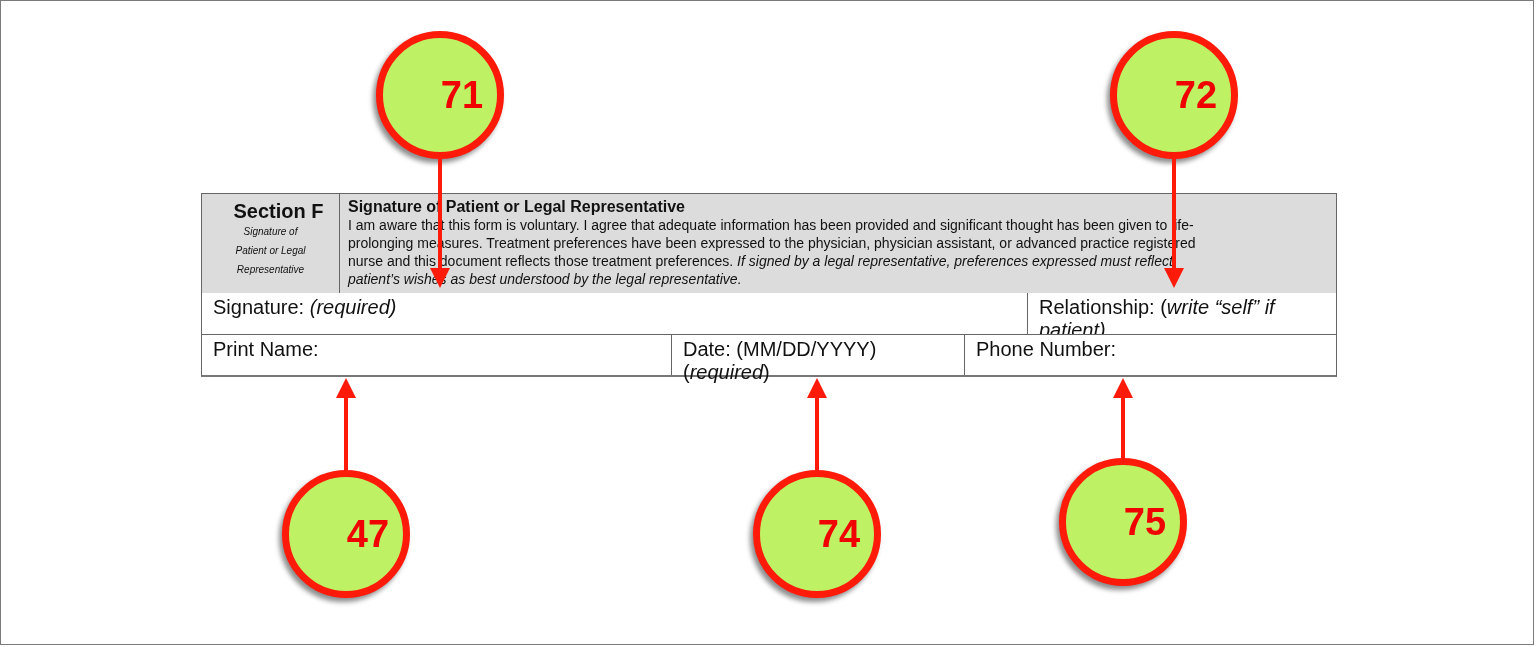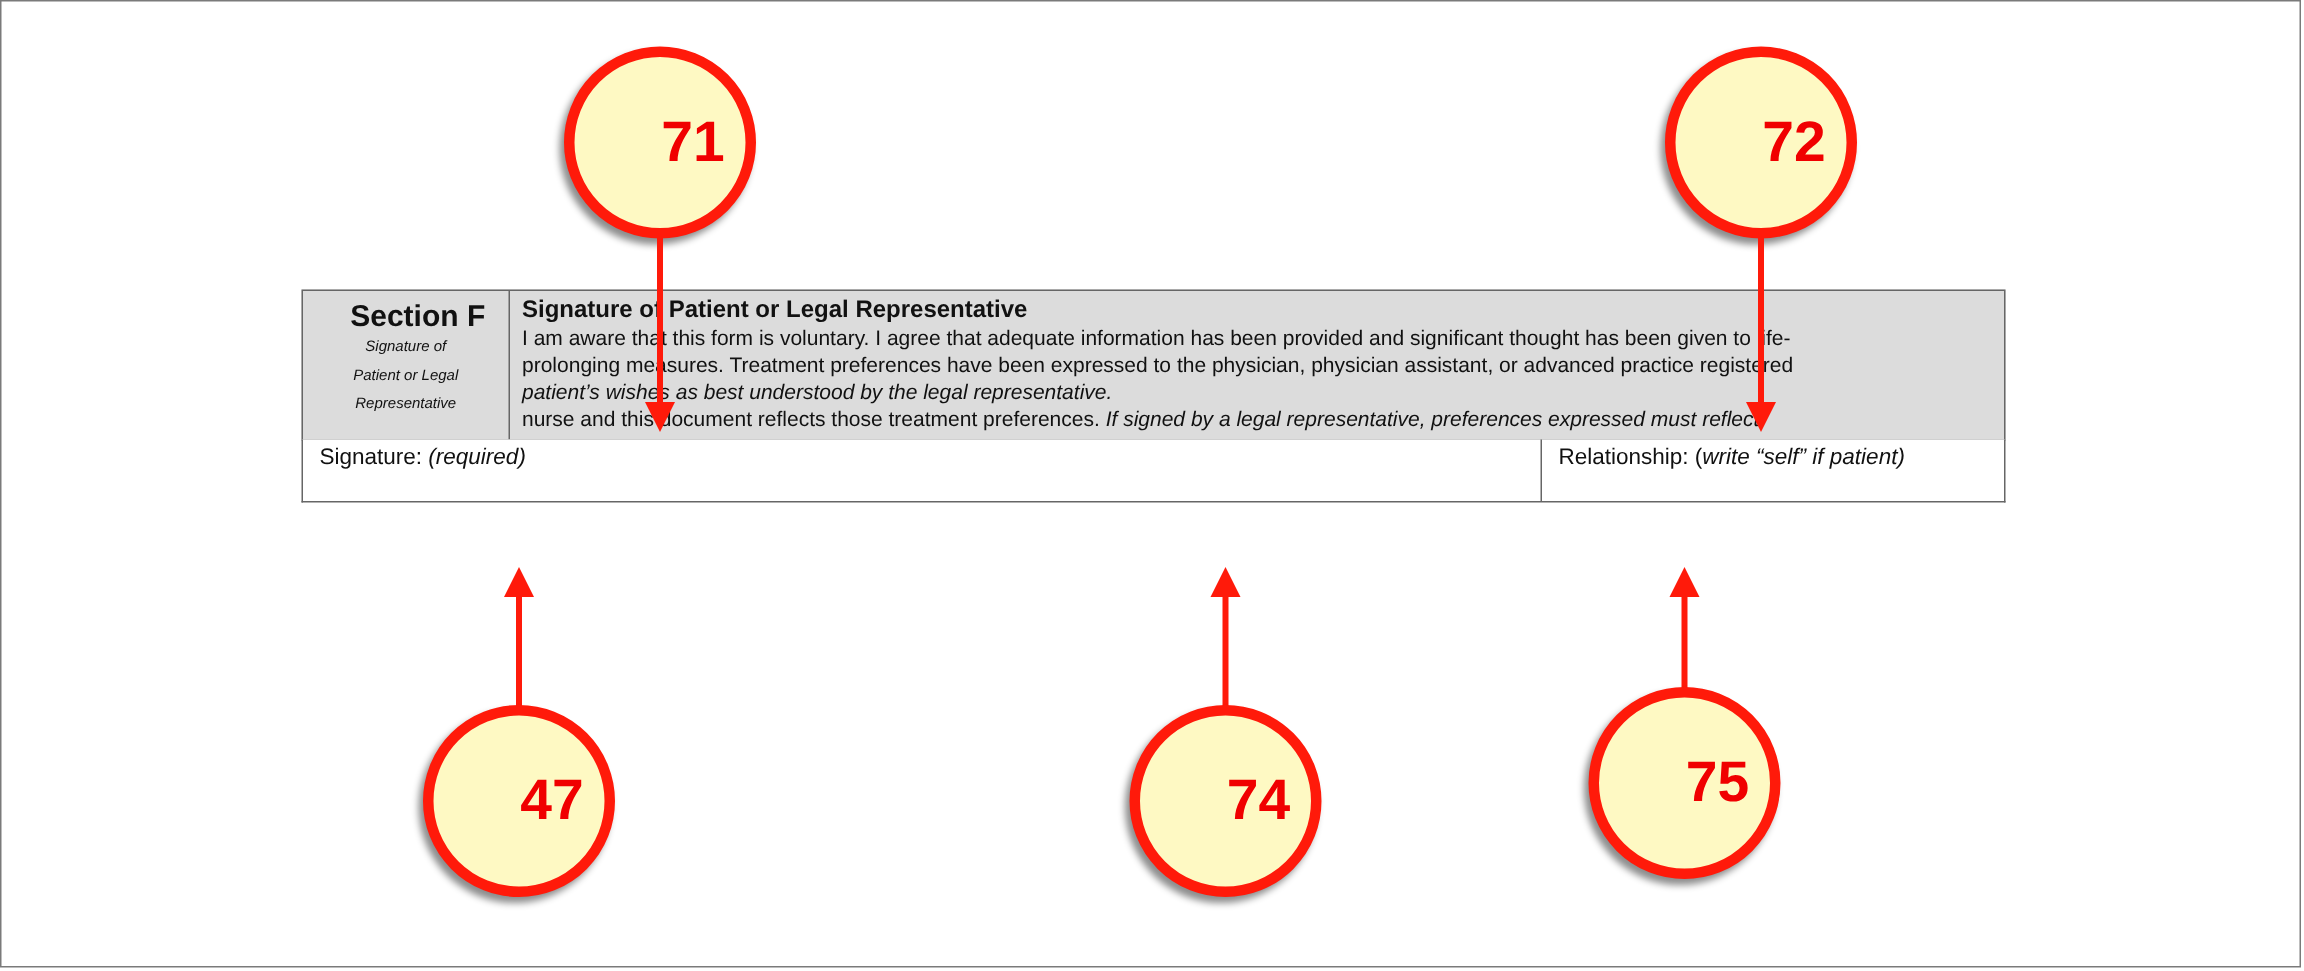--- a/index.html
+++ b/index.html
@@ -37,29 +37,29 @@
       position: absolute; left: 0; top: 100px; width: 1136px; height: 42px;
       border: 1px solid #666; border-top: none; box-sizing: border-box; background: #fff;
     }
     .row3 {
       position: absolute; left: 0; top: 141px; width: 1136px; height: 43px;
       border: 1px solid #666; box-sizing: border-box; background: #fff;
       border-bottom: 2px solid #777;
     }
     .field {
       position: absolute; top: 0; height: 100%; box-sizing: border-box;
-      font-size: 15px; color: #111; padding: 3px 0 0 11px;
+      font-size: 20px; color: #111; padding: 3px 0 0 11px;
     }
     .field i { font-style: italic; }
     .divider { position: absolute; top: 0; width: 1px; height: 100%; background: #666; }
 
     
     .callout {
       position: absolute; width: 128px; height: 128px; border-radius: 50%;
-      border: 7px solid #ff1a0a; box-sizing: border-box; background: #fef9c3;
+      border: 7px solid #ff1a0a; box-sizing: border-box; background: #bef264;
       box-shadow: -3px 4px 5px rgba(0,0,0,0.45);
       display: flex; align-items: center; justify-content: center;
       color: #f00000; font-weight: bold; font-size: 38px; padding-left: 44px;
     }
     .stem { position: absolute; width: 4px; background: #ff1a0a; }
     .head-down, .head-up {
       position: absolute; width: 0; height: 0;
       border-left: 10px solid transparent; border-right: 10px solid transparent;
     }
     .head-down { border-top: 20px solid #ff1a0a; }
@@ -76,37 +76,50 @@
       <div class="sec-title">Section F</div>
       <div class="sec-sub">Signature of</div>
       <div class="sec-sub">Patient or Legal</div>
       <div class="sec-sub">Representative</div>
     </div>
     <div class="main-cell">
       <div class="main-title">Signature of Patient or Legal Representative</div>
       <div class="main-body">
         <div>I am aware that this form is voluntary. I agree that adequate information has been provided and significant thought has been given to life-</div>
         <div>prolonging measures. Treatment preferences have been expressed to the physician, physician assistant, or advanced practice registered</div>
+        <div><span>nurse and this document reflects those treatment preferences.</span> <i>If signed by a legal representative, preferences expressed must reflect</i></div>
         <div><i>patient’s wishes as best understood by the legal representative.</i></div>
-        <div><span>nurse and this document reflects those treatment preferences.</span> <i>If signed by a legal representative, preferences expressed must reflect</i></div>
       </div>
     </div>
   </div>
 
   <div class="row2">
     <div class="field" style="left:0;width:826px;">
       <span>Signature:</span>
       <i>(required)</i>
     </div>
     <div class="divider" style="left:825px;"></div>
     <div class="field" style="left:826px;width:310px;">
       <span>Relationship: (</span><i>write “self” if patient)</i>
     </div>
   </div>
 
+  <div class="row3">
+    <div class="field" style="left:0;width:470px;">
+      <span>Print Name:</span>
+    </div>
+    <div class="divider" style="left:469px;"></div>
+    <div class="field" style="left:470px;width:293px;">
+      <span>Date: (MM/DD/YYYY) (</span><i>required</i><span>)</span>
+    </div>
+    <div class="divider" style="left:762px;"></div>
+    <div class="field" style="left:763px;width:373px;">
+      <span>Phone Number:</span>
+    </div>
+  </div>
 </div>
 
 <div class="callout" style="left:376px;top:31px;">71</div>
 <div class="stem" style="left:438px;top:158px;height:112px;"></div>
 <div class="head-down" style="left:430px;top:268px;"></div>
 
 <div class="callout" style="left:1110px;top:31px;">72</div>
 <div class="stem" style="left:1172px;top:158px;height:112px;"></div>
 <div class="head-down" style="left:1164px;top:268px;"></div>
 

